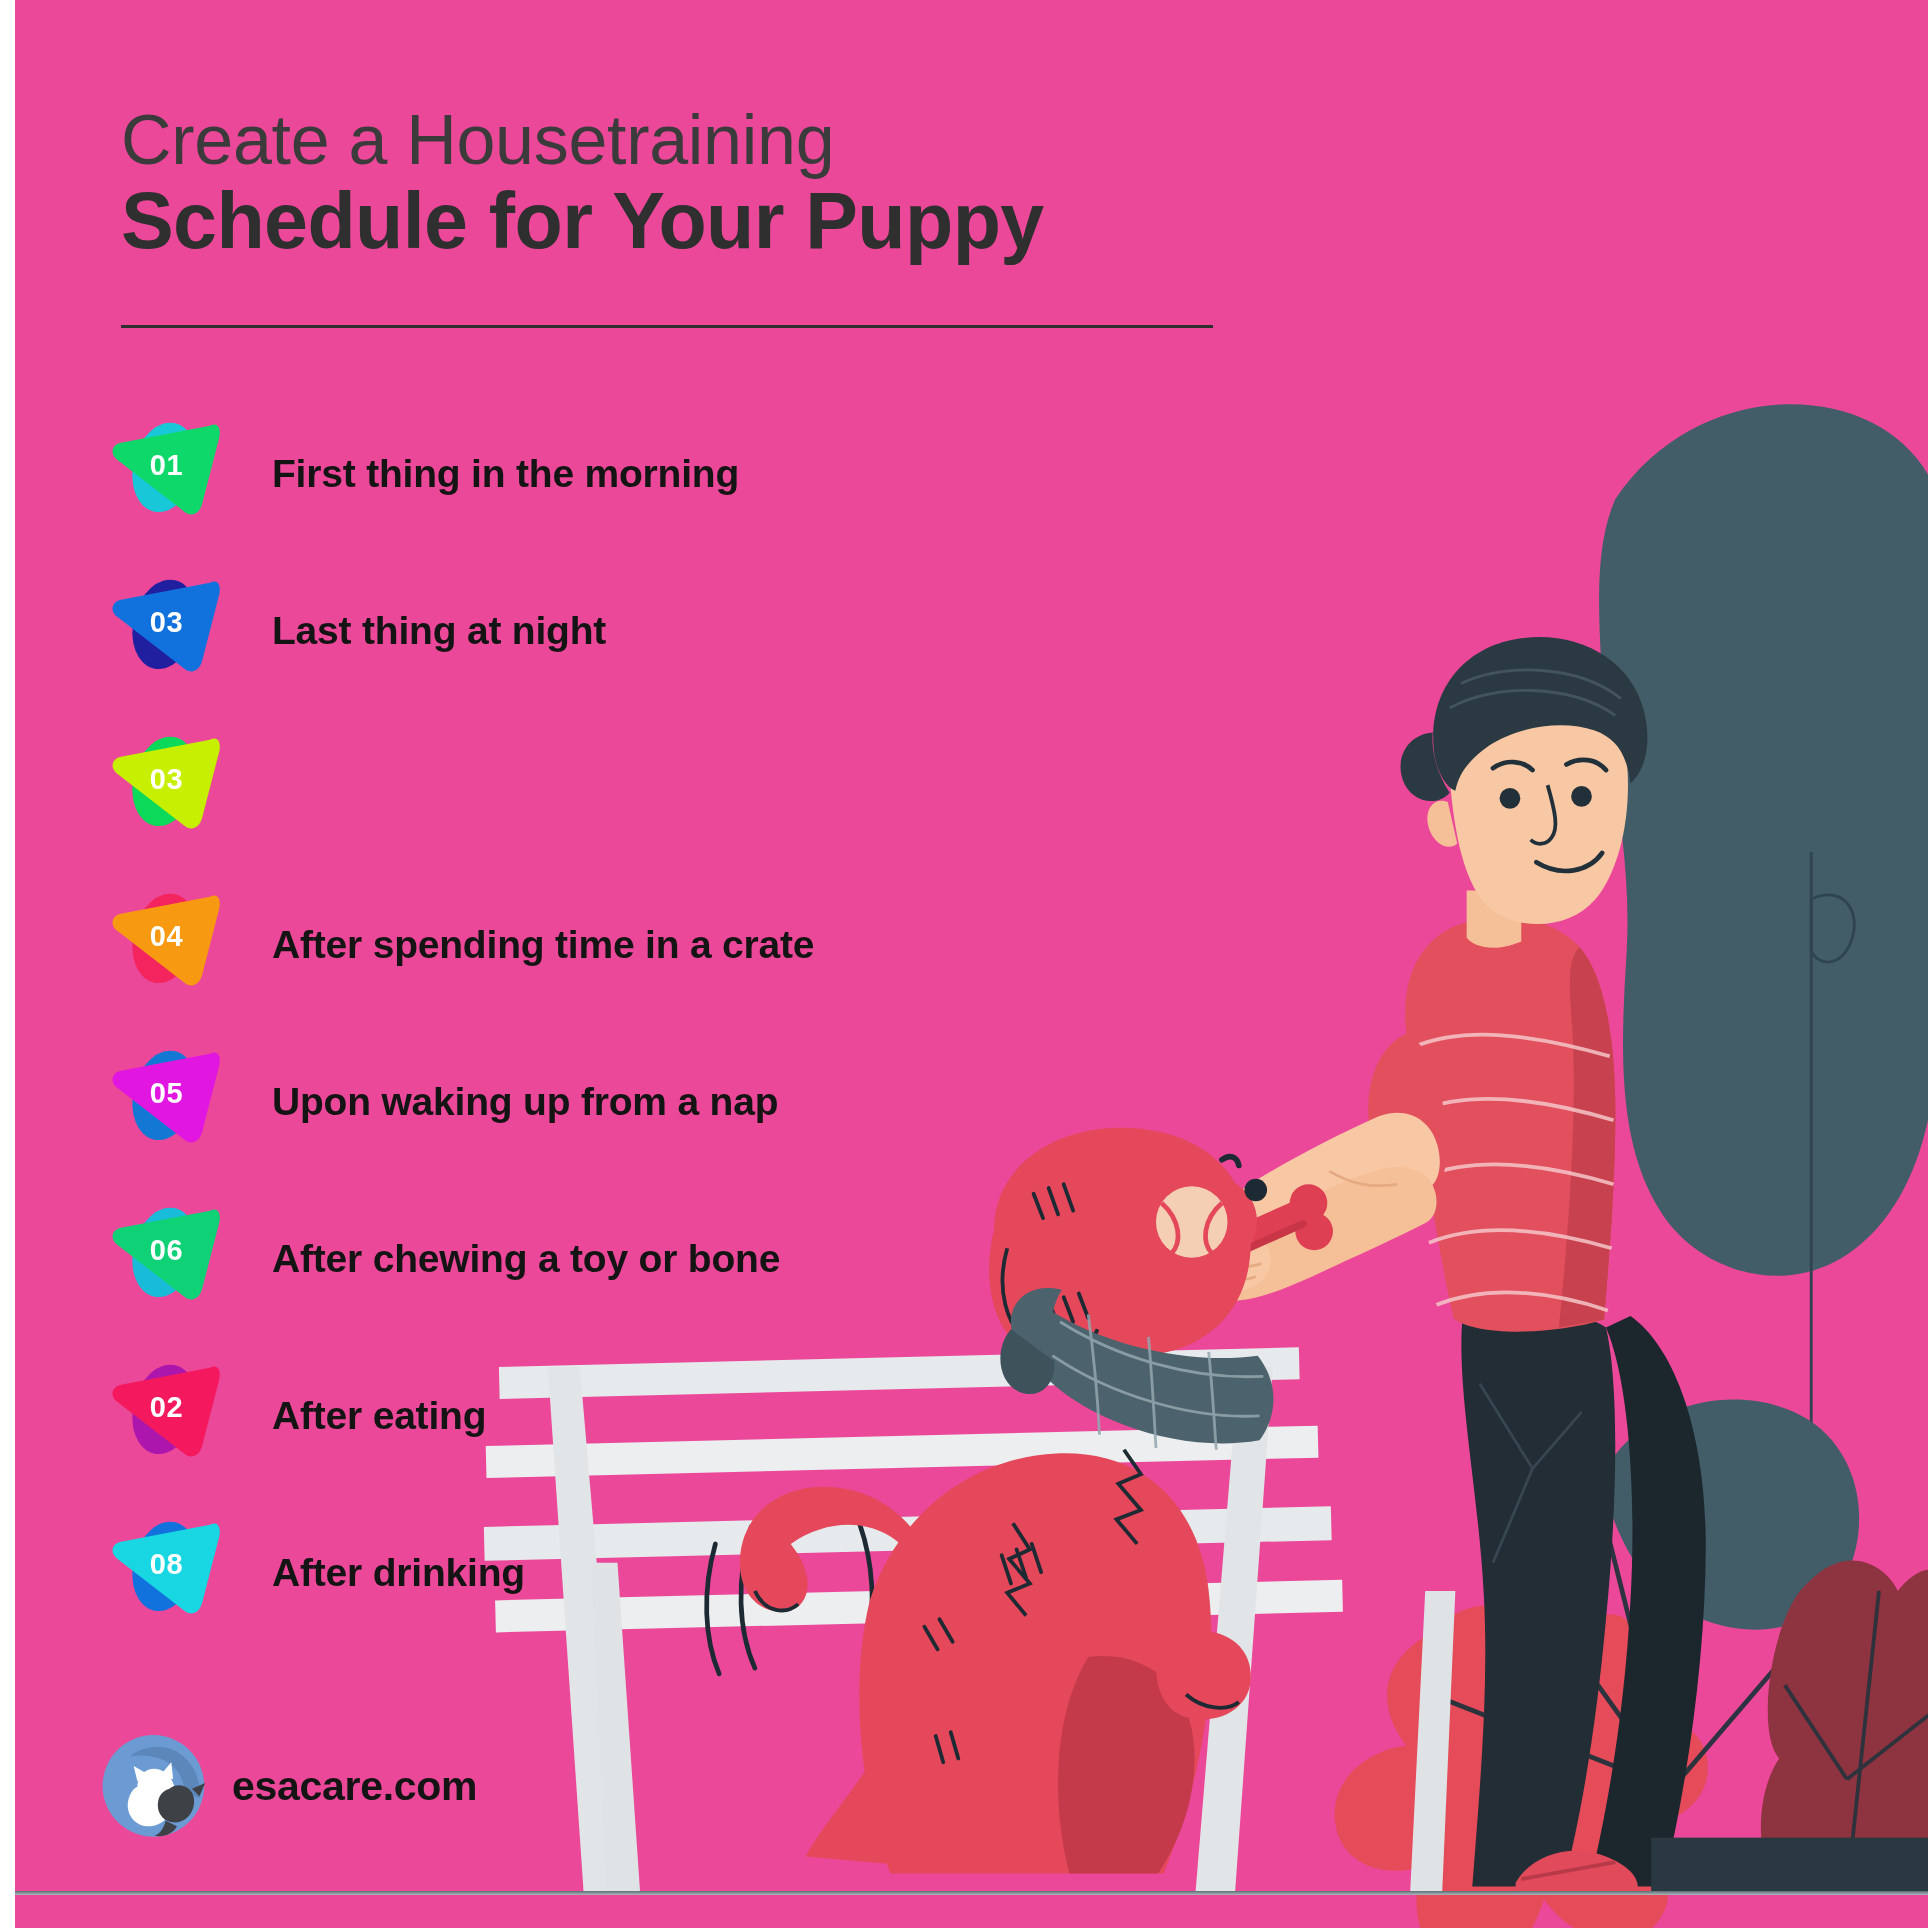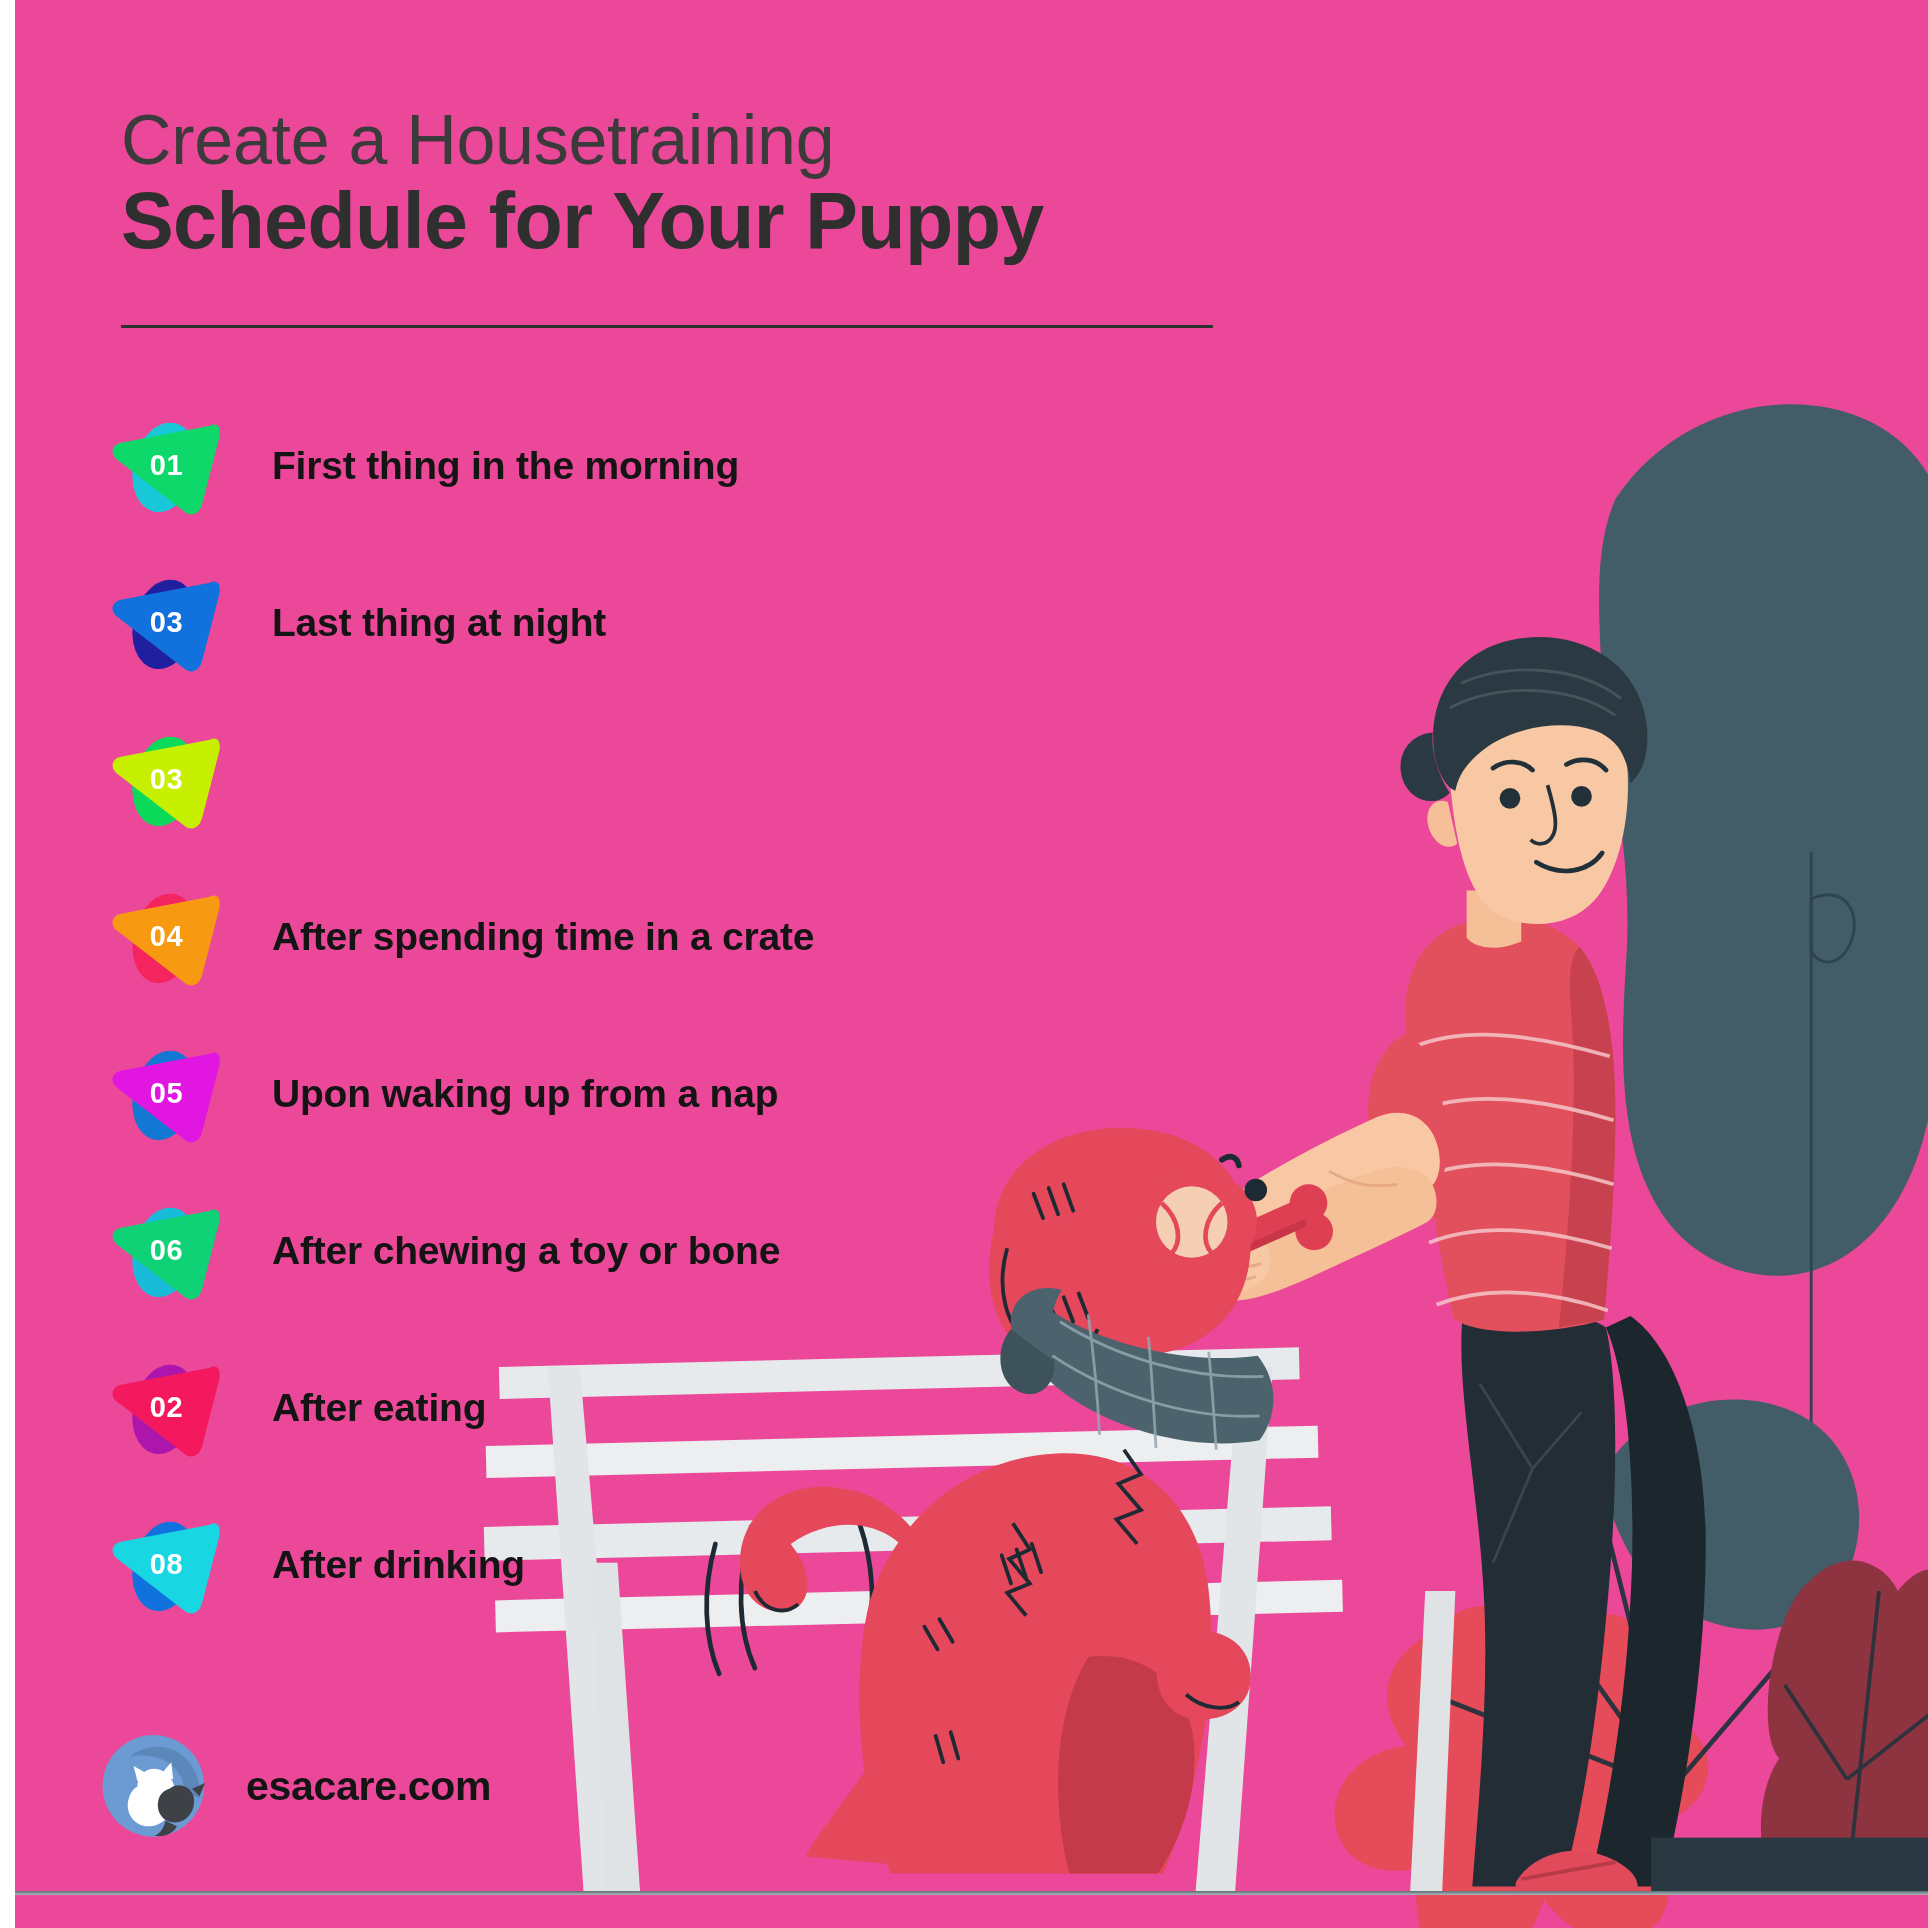--- a/index.html
+++ b/index.html
@@ -25,27 +25,27 @@
   .list{position:absolute;left:89px;top:405px;width:1130px;}
   .row{position:relative;height:157px;}
 
   .badge{position:absolute;left:0;top:0;width:121px;height:121px;}
   .badge svg{width:121px;height:121px;display:block;}
   .badge .num{position:absolute;left:0;top:0;width:121px;height:121px;
               display:flex;align-items:center;justify-content:center;
               font-size:29px;font-weight:700;color:#ffffff;
               letter-spacing:0.5px;padding-left:3.8px;box-sizing:border-box;}
 
-  .rowlabel{position:absolute;left:168px;top:0;height:121px;
+  .rowlabel{position:absolute;left:168px;top:8px;height:121px;
             display:flex;align-items:center;
             font-size:39px;font-weight:700;color:#141414;letter-spacing:-0.2px;
             white-space:nowrap;}
 
   
-  .footer{position:absolute;left:87px;top:1734px;display:flex;align-items:center;gap:40px;}
+  .footer{position:absolute;left:87px;top:1734px;display:flex;align-items:center;gap:26px;}
   .logo{width:104px;height:104px;position:relative;}
   .footer-text{font-size:41px;font-weight:700;color:#141414;letter-spacing:-0.3px;}
   .bottom-rule{position:absolute;left:0;top:1891px;width:1928px;height:3.8px;
                background:linear-gradient(#5d6e75,#adb7bb);}
 </style>
 </head>
 <body>
 
 <div id="poster">
 

